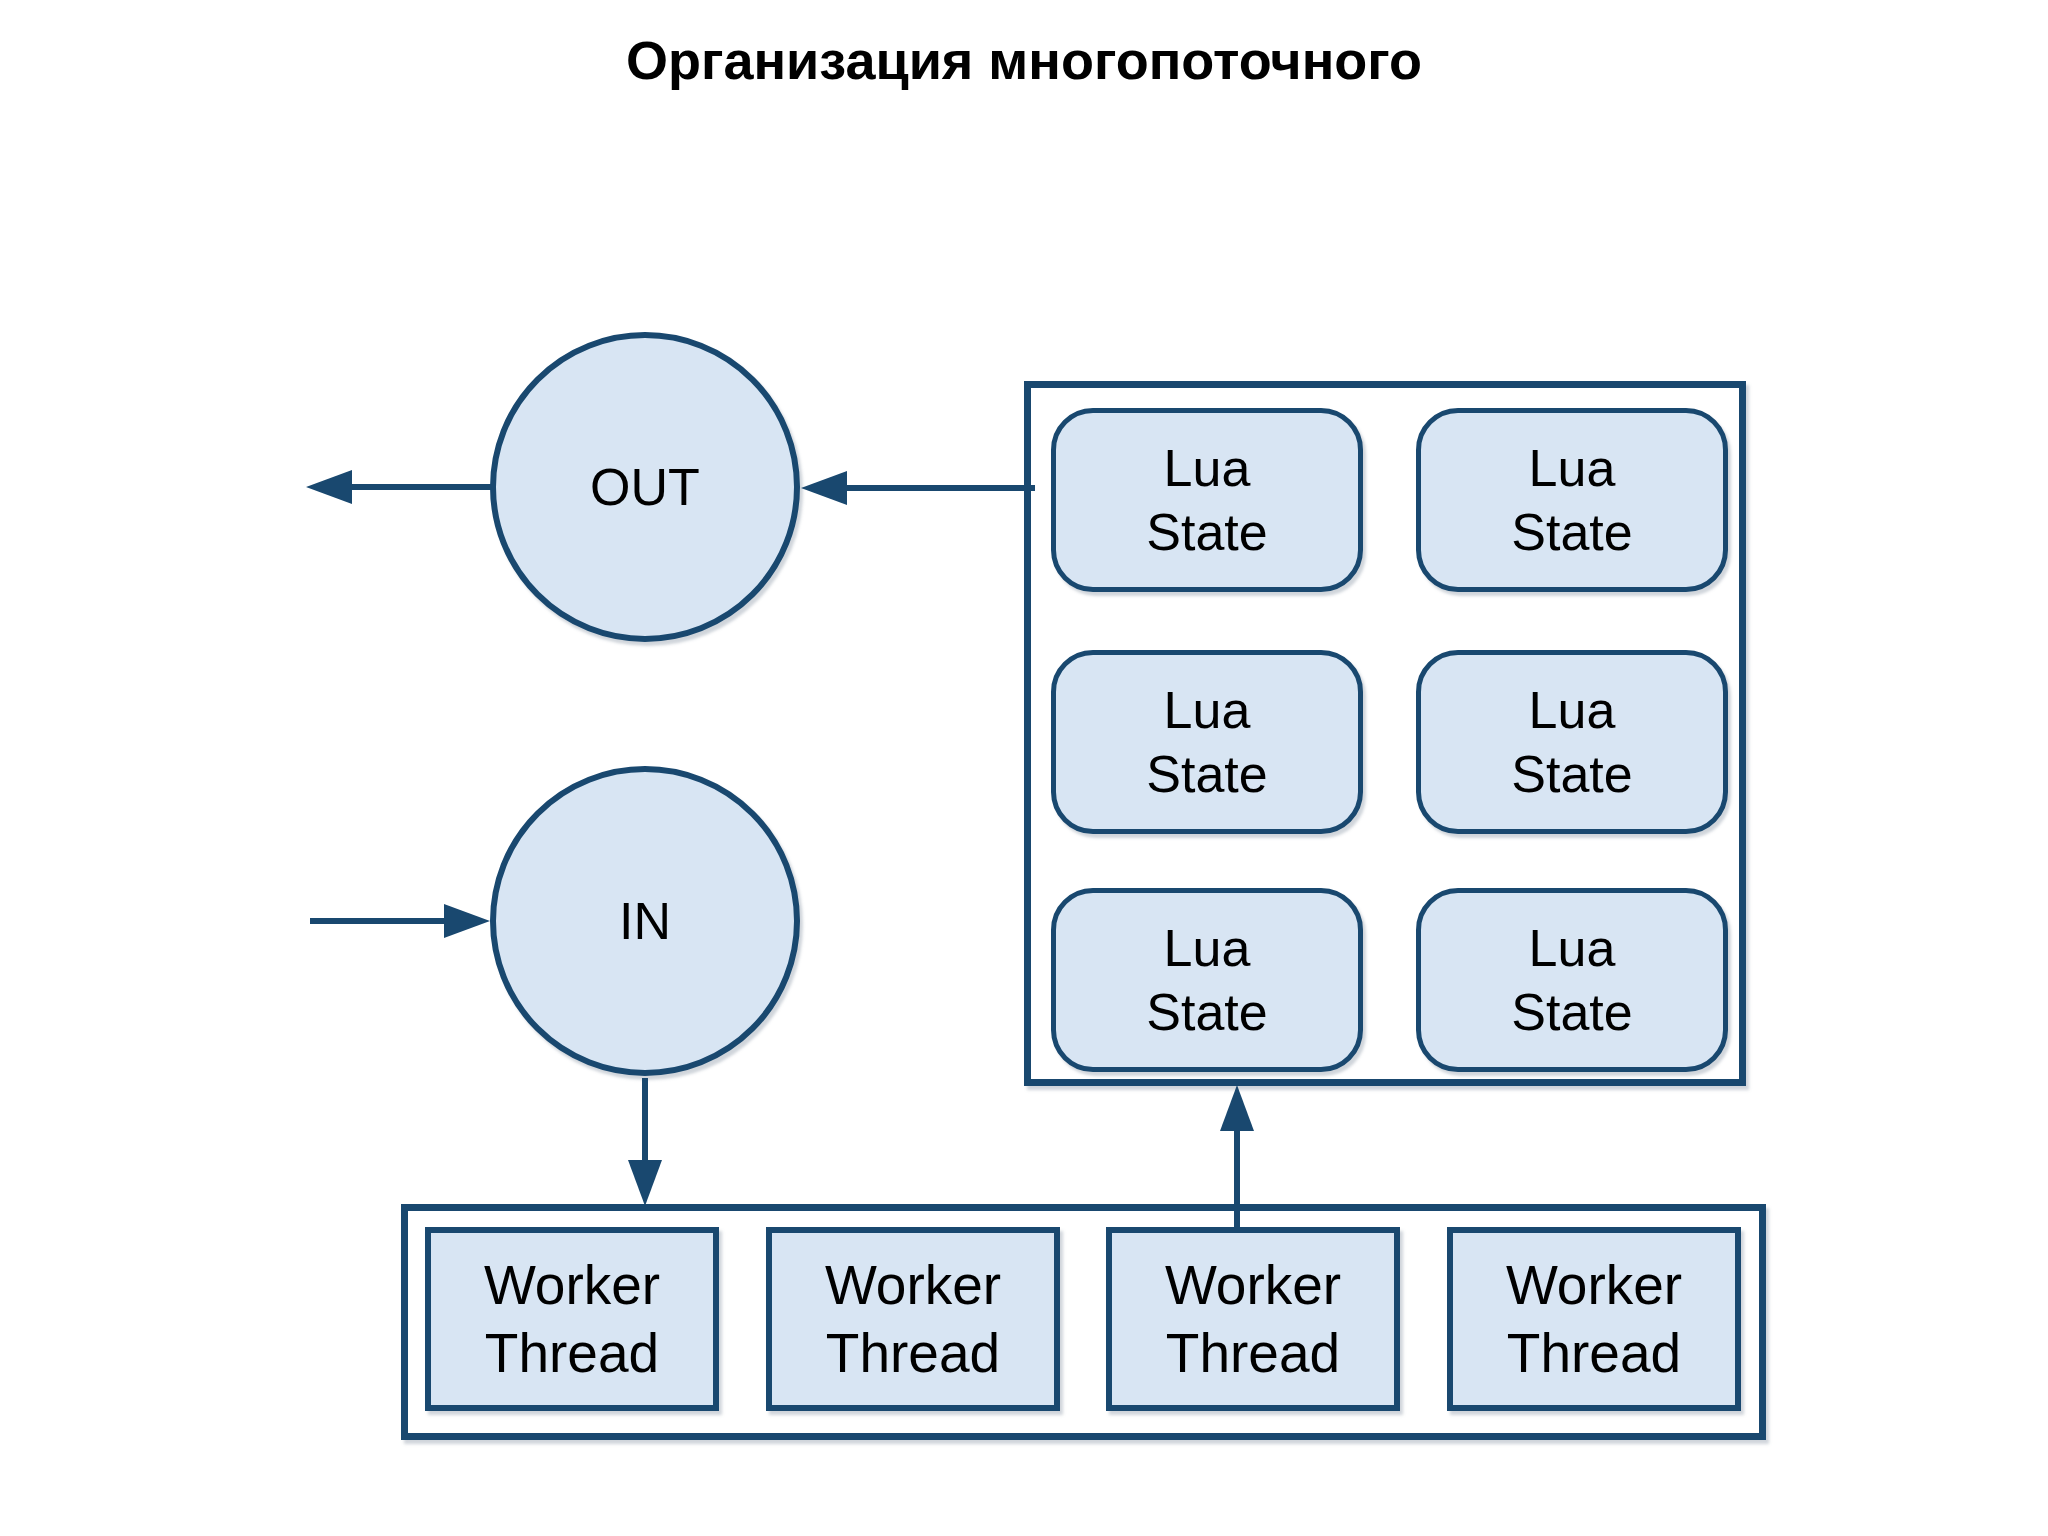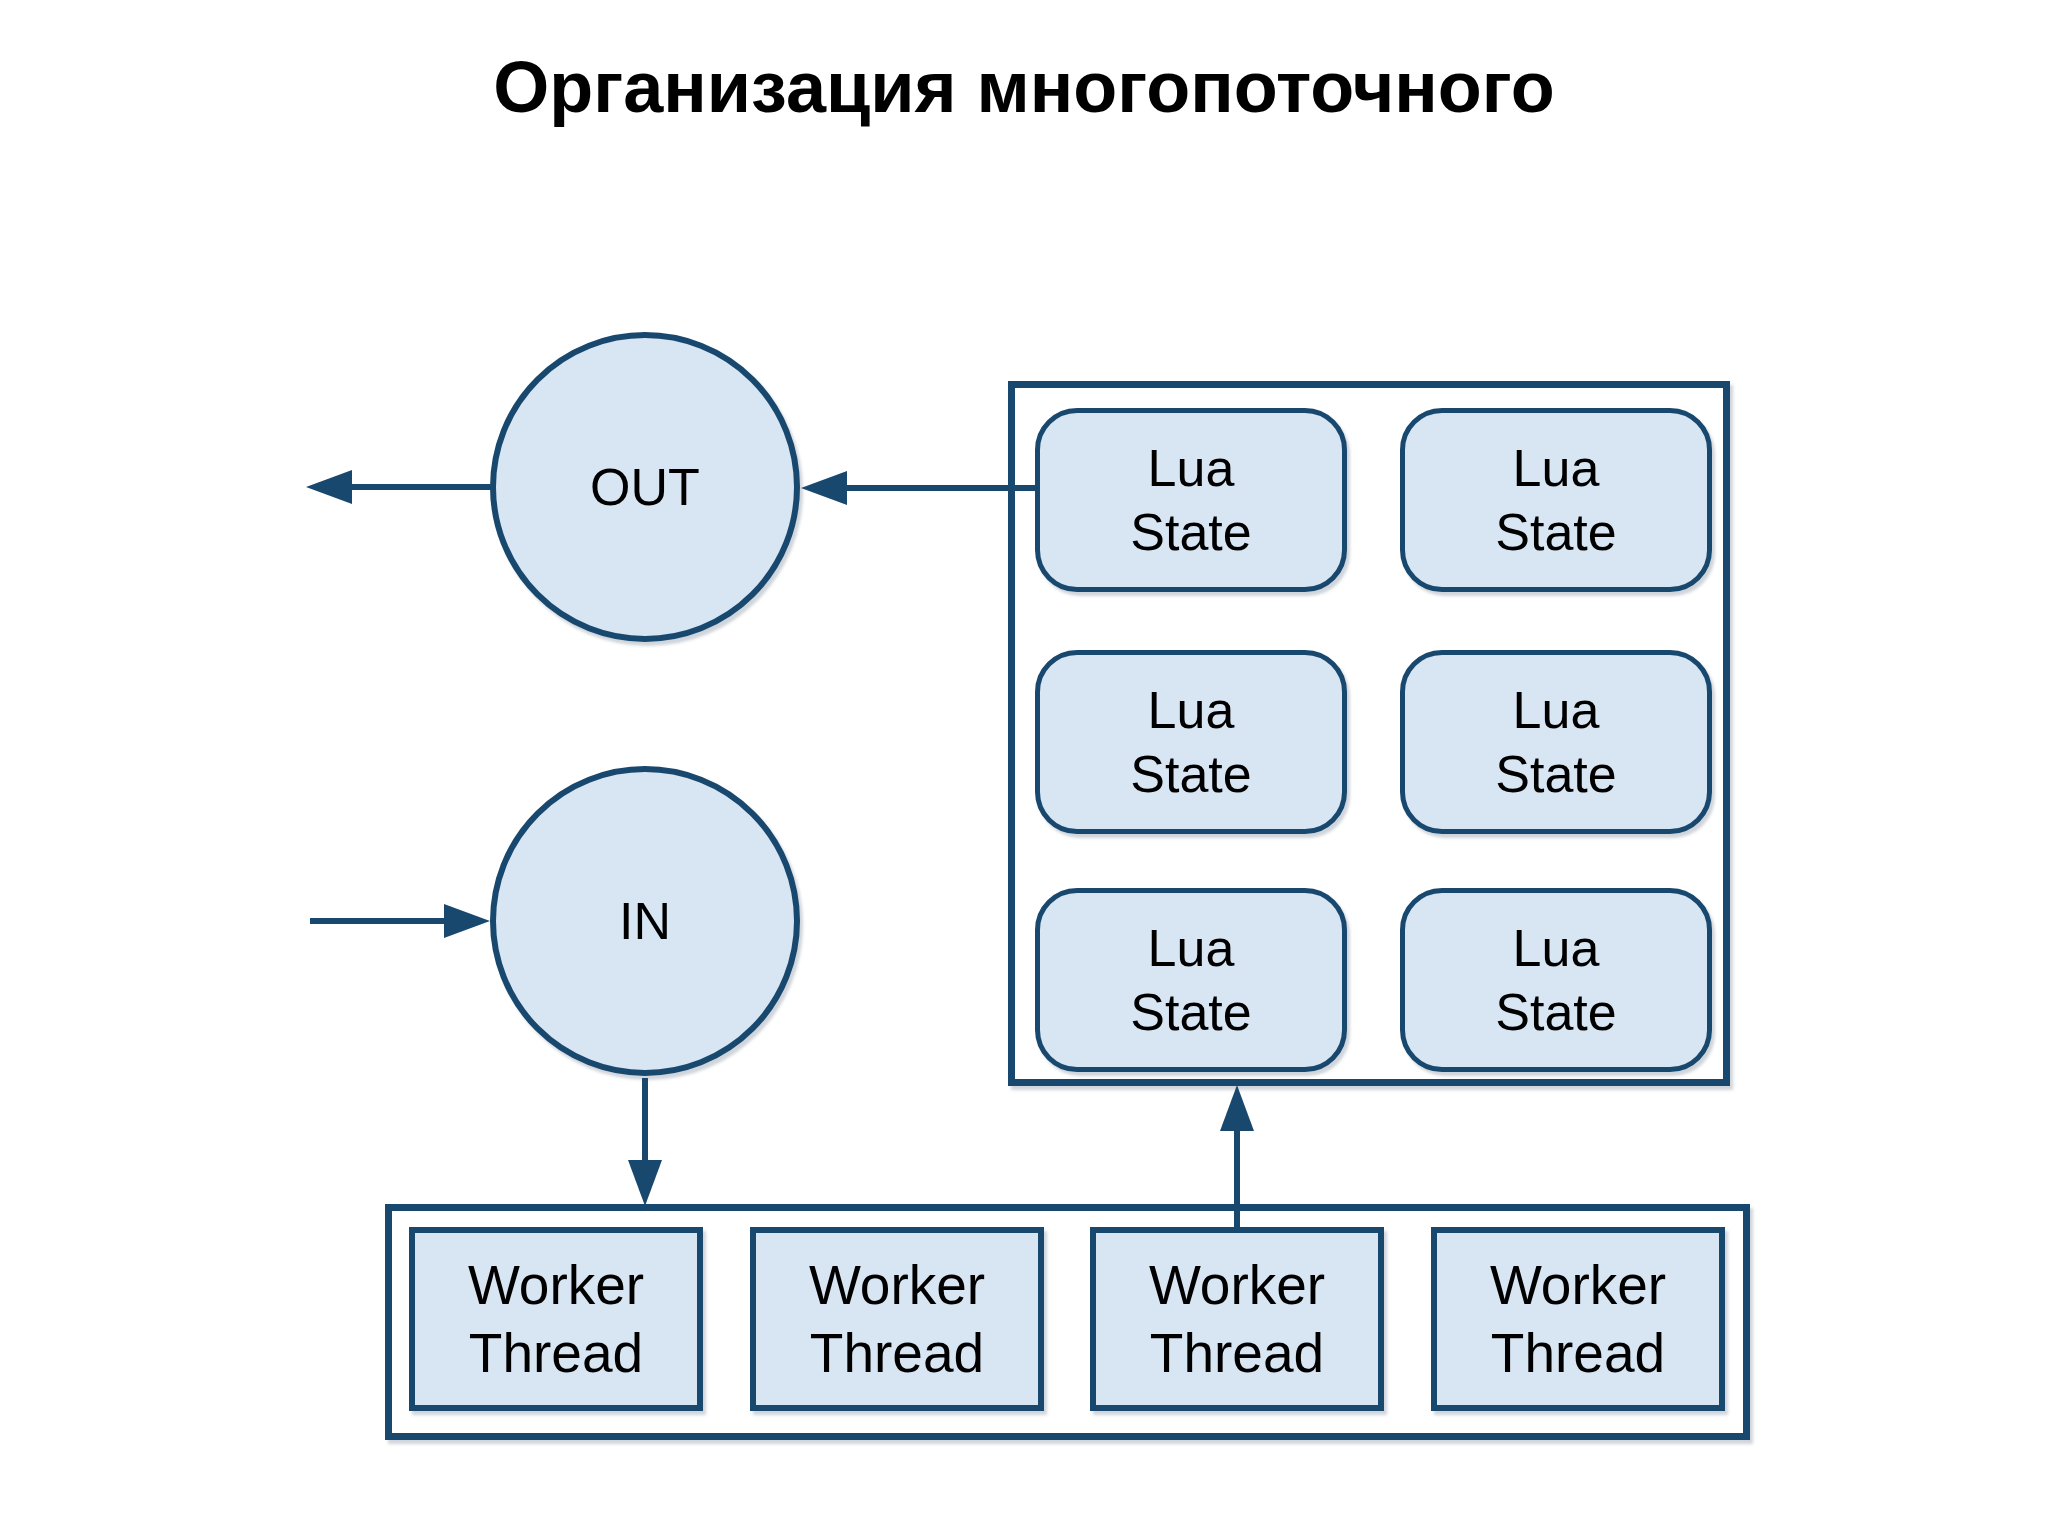--- a/index.html
+++ b/index.html
@@ -14,42 +14,42 @@
     position:relative;
     width:2048px; height:1536px;
     background:var(--bg);
     overflow:hidden;
     font-family:"Liberation Sans", sans-serif;
     color:var(--text);
   }
   .title{
     position:absolute; top:26px; left:0; width:100%;
     text-align:center;
-    font-size:72px; font-weight:700; line-height:1.26;
+    font-size:54px; font-weight:700; line-height:1.26;
     color:var(--text);
-    margin-top:16px;
   }
   .shape{
     box-shadow:3px 4px 3px rgba(119,134,153,0.35);
   }
   .circle{
     position:absolute;
     width:310px; height:310px;
     border:6px solid var(--stroke);
     border-radius:50%;
     background:var(--fill);
     display:flex; align-items:center; justify-content:center;
     font-size:52px;
   }
   .circle.out{ left:490px; top:332px; }
   .circle.in { left:490px; top:766px; }
   .pool{
     position:absolute;
     border:7px solid var(--stroke);
     background:#fff;
+    margin-left:16px;
   }
   .lua-pool{ left:1008px; top:381px; width:722px; height:705px; }
   .worker-pool{ left:385px; top:1204px; width:1365px; height:236px; }
   .node{
     position:absolute;
     background:var(--fill);
     border:5px solid var(--stroke);
     display:flex; align-items:center; justify-content:center;
     text-align:center;
   }

